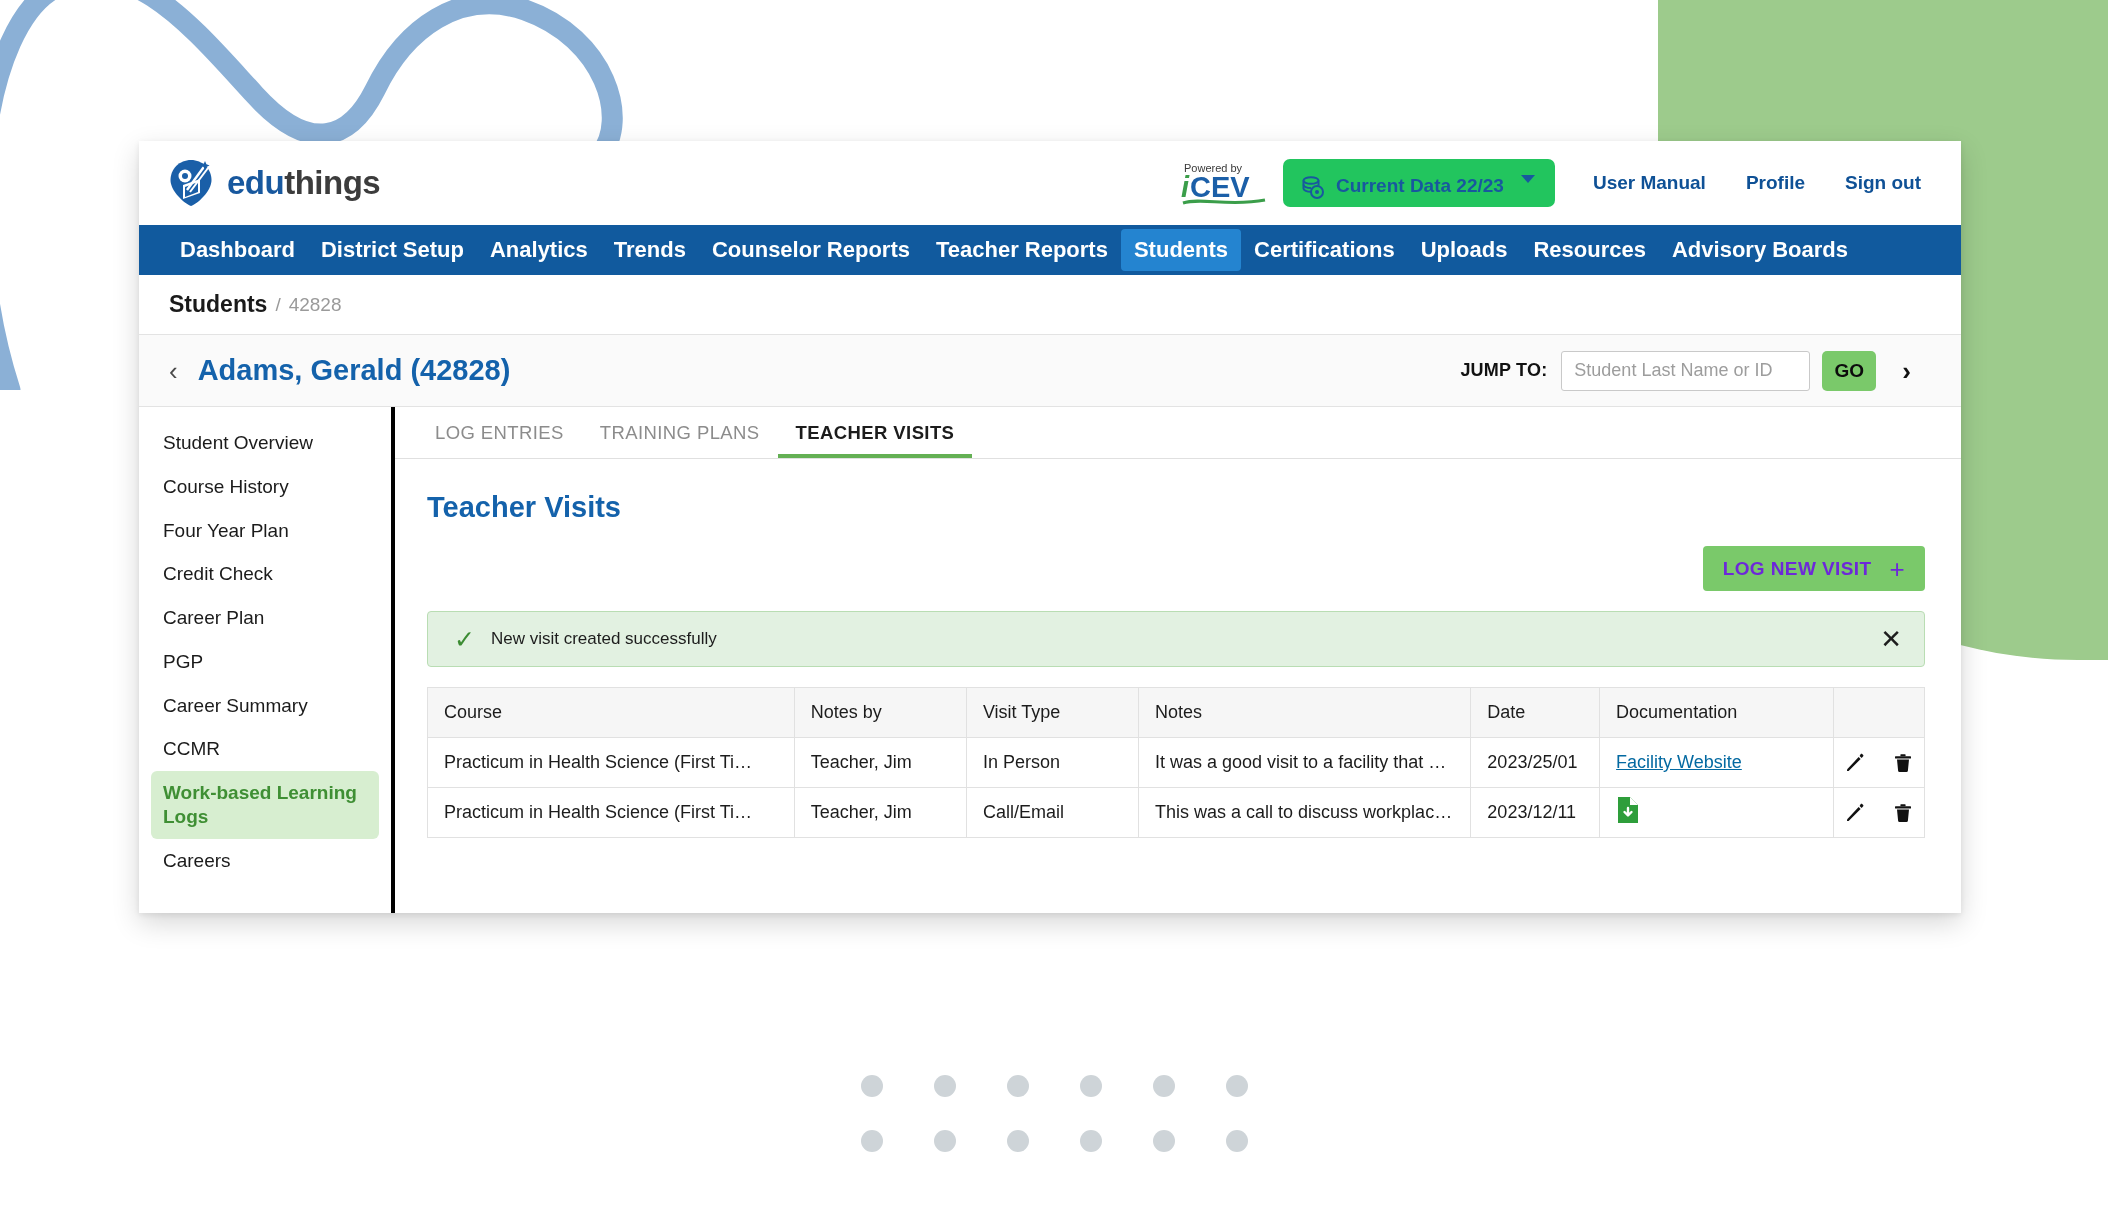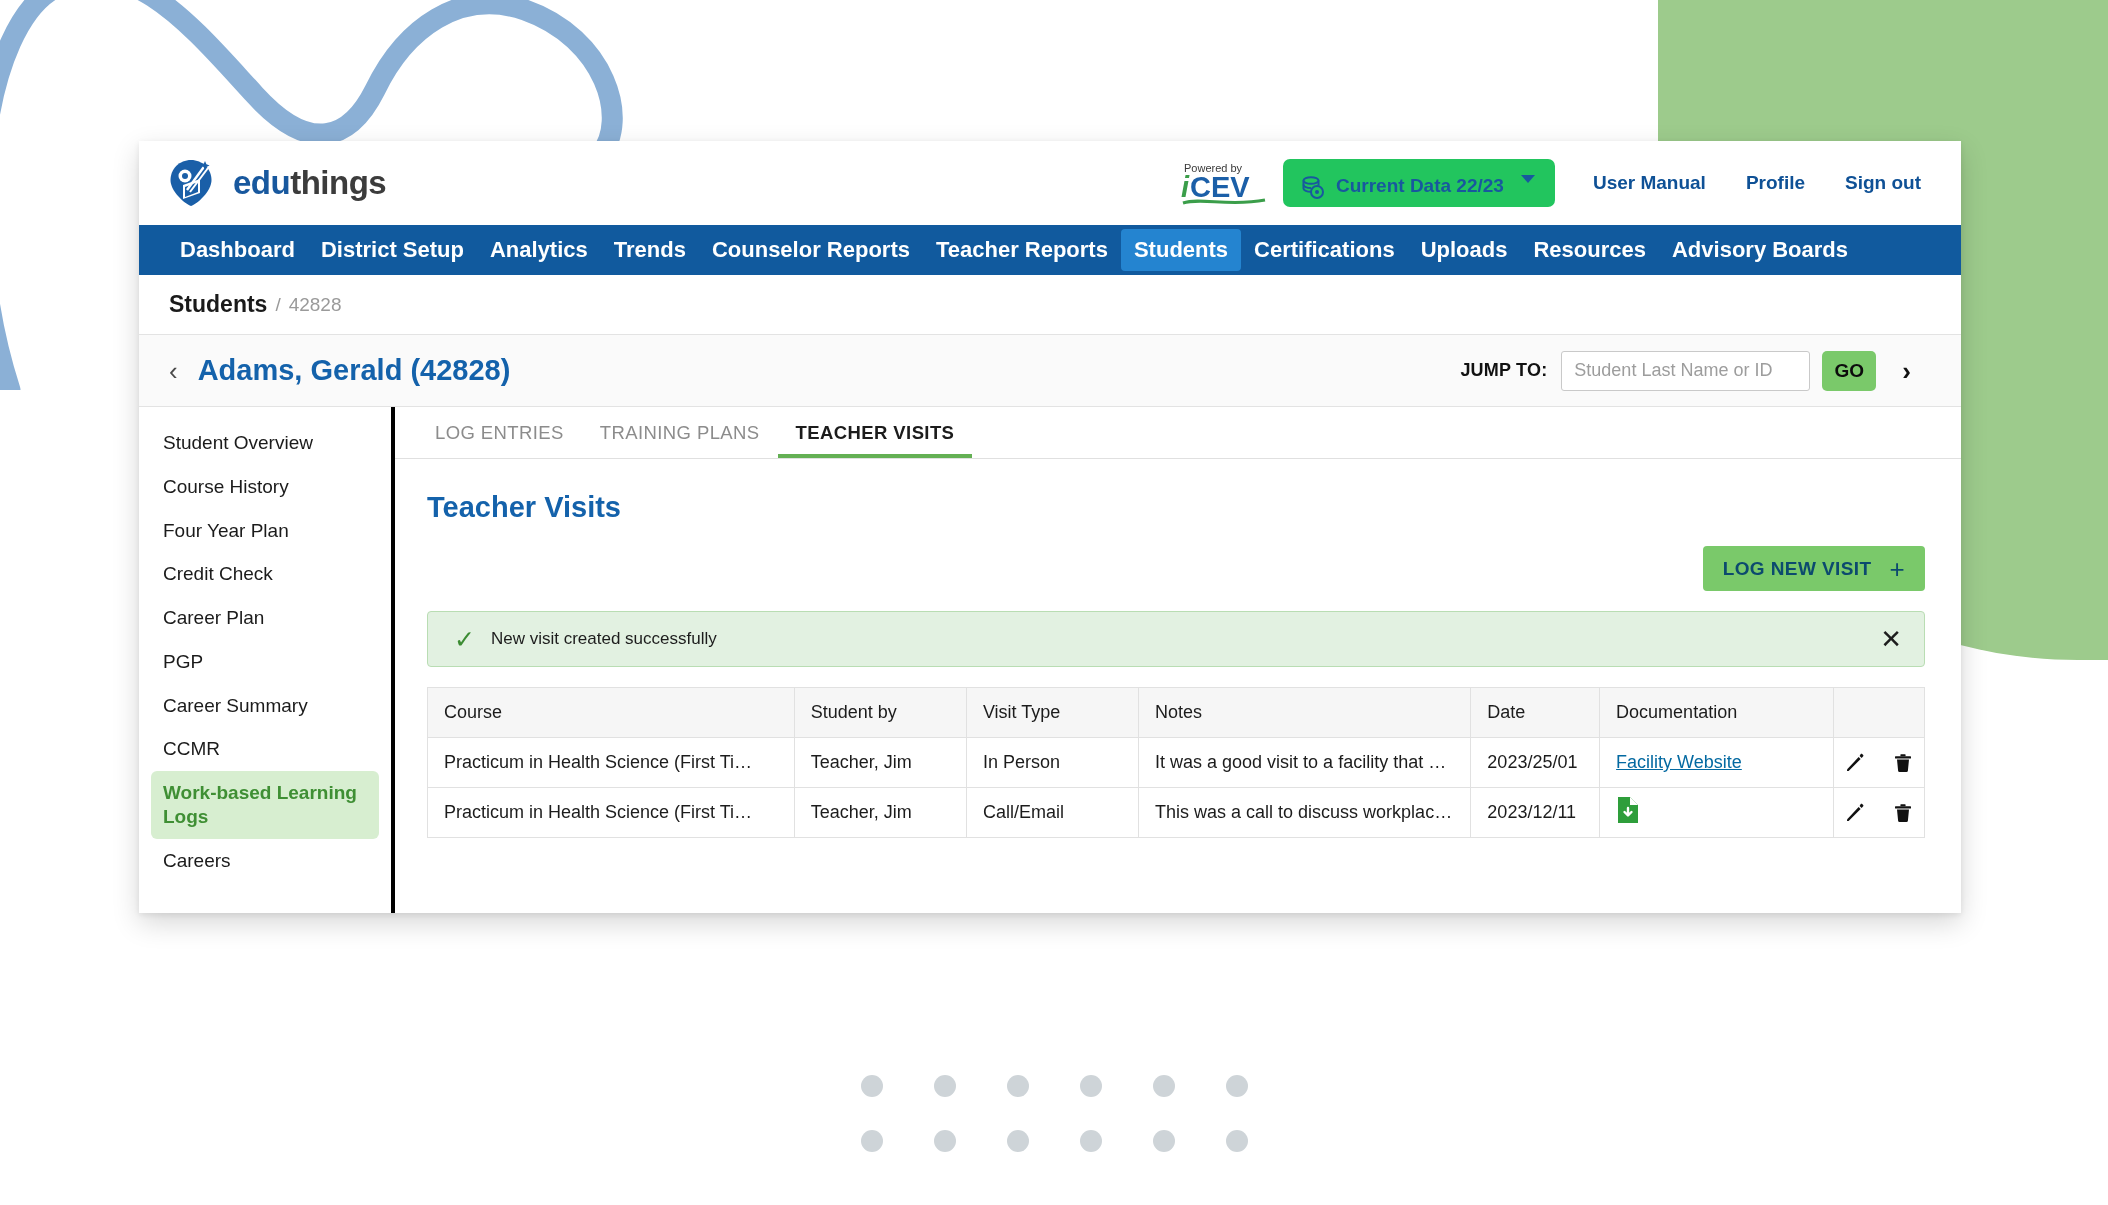--- a/index.html
+++ b/index.html
@@ -27,21 +27,21 @@
     display: flex; flex-direction: column;
   }
 
   
   .top-header {
     height: 84px; flex: 0 0 84px;
     display: flex; align-items: center;
     padding: 0 40px 0 30px;
     background: #fff;
   }
-  .brand { display: flex; align-items: center; gap: 18px; }
+  .brand { display: flex; align-items: center; gap: 12px; }
   .brand-logo { width: 46px; height: 48px; flex: 0 0 46px; }
   .brand-text { font-size: 33px; font-weight: bold; letter-spacing: -0.5px; }
   .brand-text .b1 { color: #18589e; }
   .brand-text .b2 { color: #3c3c3c; }
 
   .header-right { margin-left: auto; display: flex; align-items: center; gap: 0; }
   .icev-logo { width: 86px; height: 48px; margin-right: 16px; }
 
   .data-pill {
     display: flex; align-items: flex-start; gap: 11px;
@@ -162,21 +162,21 @@
   }
 
   .panel { flex: 1 1 auto; padding: 32px 36px 0 32px; min-height: 0; }
   .panel-title { font-size: 29px; font-weight: bold; color: #1462ab; }
 
   .action-row { display: flex; justify-content: flex-end; margin-top: 22px; }
   .log-btn {
     display: flex; align-items: center; gap: 18px;
     background: #7ac96a; border: none; border-radius: 4px;
     height: 45px; padding: 0 20px;
-    font-size: 19px; font-weight: bold; color: #0c4a6e;
+    font-size: 19px; font-weight: bold; color: #6d28d9;
     letter-spacing: .4px; cursor: pointer;
     font-family: "Liberation Sans", sans-serif;
   }
   .plus-glyph { font-size: 26px; font-weight: 400; line-height: 1; }
 
   .alert {
     margin-top: 20px;
     background: #e2f1e1; border: 1px solid #b9ddb3; border-radius: 4px;
     height: 56px; display: flex; align-items: center;
     padding: 0 22px 0 26px;
@@ -339,21 +339,21 @@
           <div class="alert">
             <span class="alert-check">✓</span>
             <span class="alert-msg">New visit created successfully</span>
             <span class="alert-close">✕</span>
           </div>
 
           <table class="visits">
             <thead>
               <tr>
                 <th class="col-course">Course</th>
-                <th class="col-logged">Student by</th>
+                <th class="col-logged">Notes by</th>
                 <th class="col-type">Visit Type</th>
                 <th class="col-notes">Notes</th>
                 <th class="col-date">Date</th>
                 <th class="col-doc">Documentation</th>
                 <th class="col-act"></th>
               </tr>
             </thead>
             <tbody>
               <tr>
                 <td>Practicum in Health Science (First Ti…</td>

